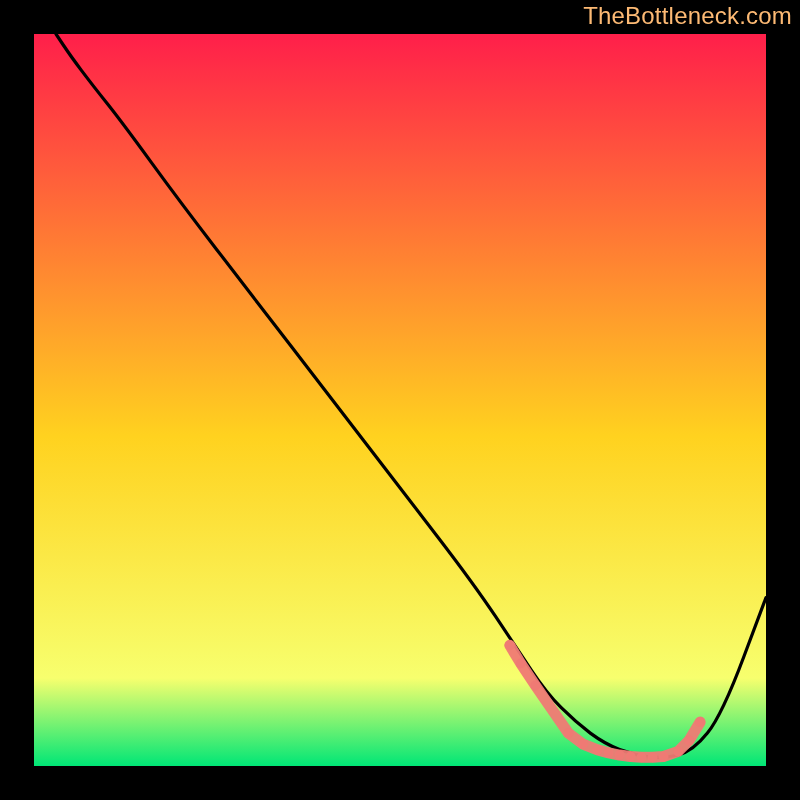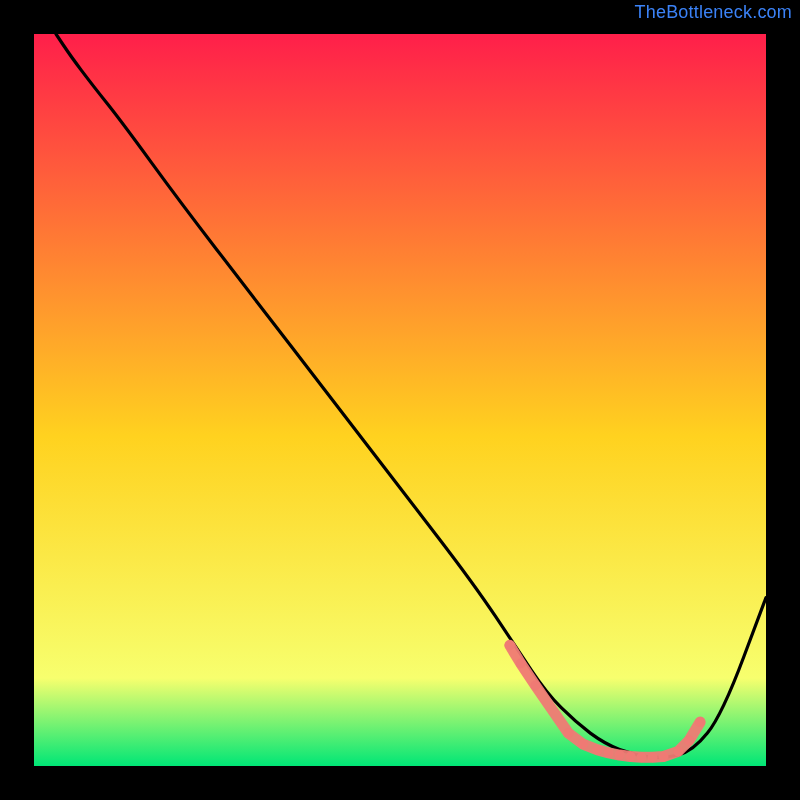--- a/index.html
+++ b/index.html
@@ -16,22 +16,22 @@
     left: 0;
     top: 0;
     width: 800px;
     height: 800px;
     background: #000;
   }
   .watermark {
     position: absolute;
     top: 2px;
     right: 8px;
-    color: #3b82f6;
-    font-size: 18px;
+    color: #fdba74;
+    font-size: 24px;
     font-weight: 500;
     letter-spacing: 0.2px;
     user-select: none;
   }
   .plot {
     position: absolute;
     left: 34px;
     top: 34px;
     width: 732px;
     height: 732px;

